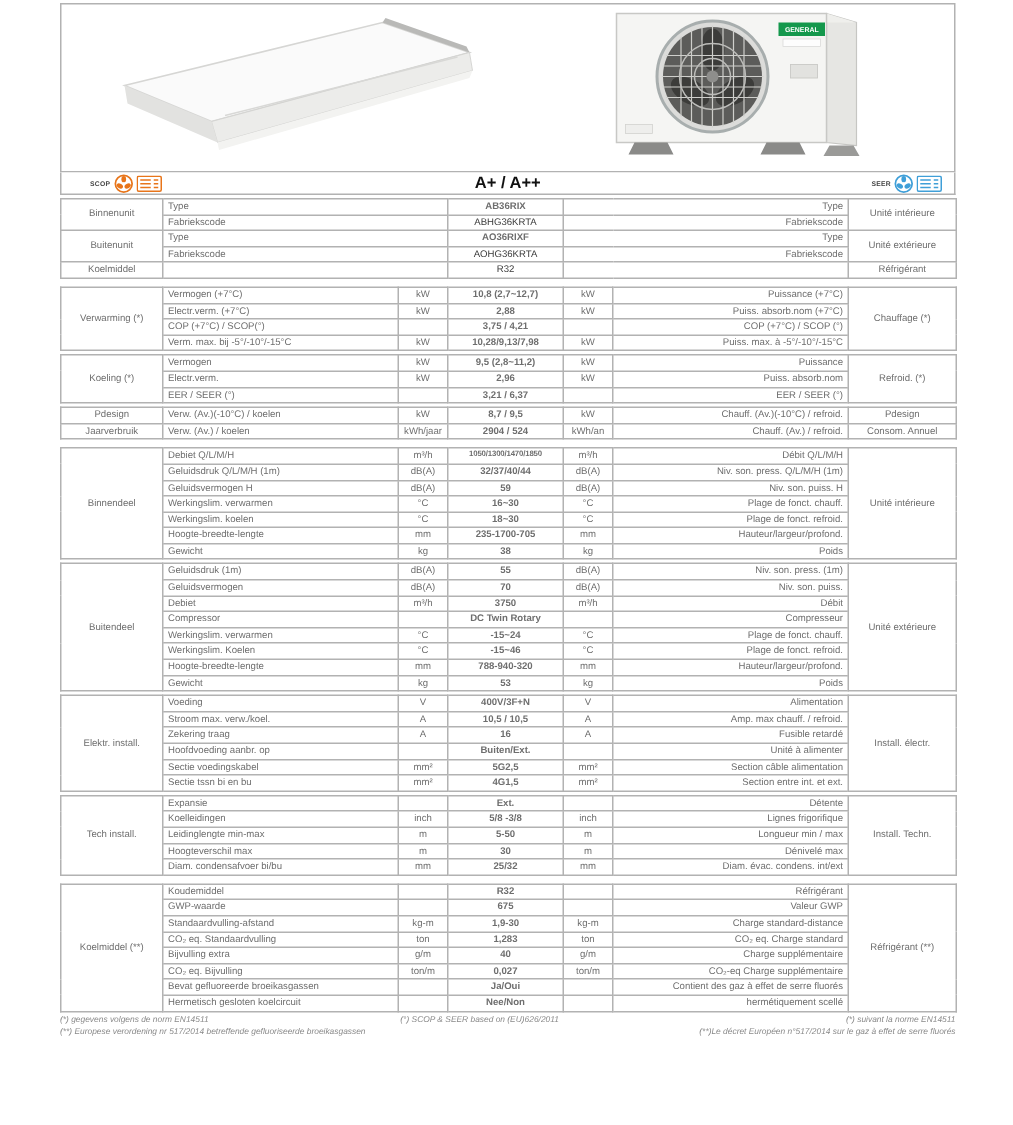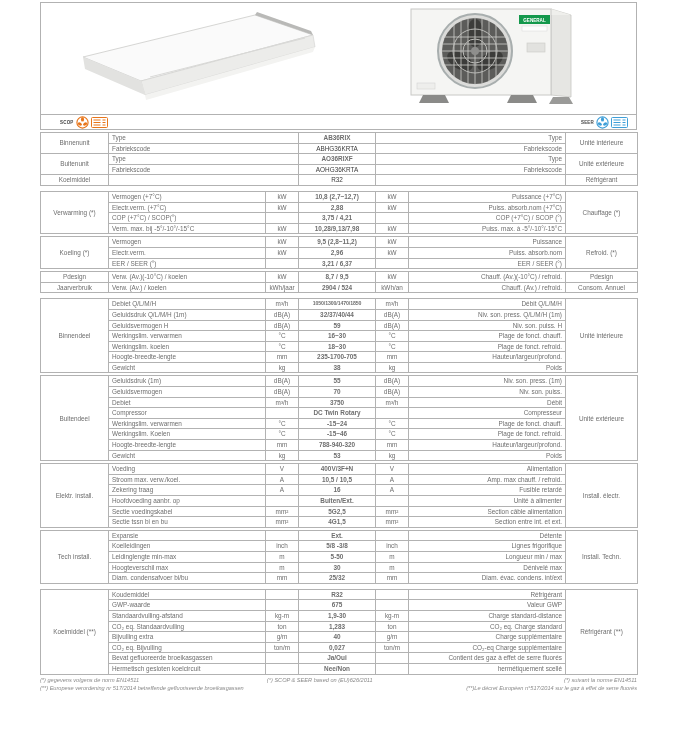--- a/index.html
+++ b/index.html
@@ -105,20 +105,21 @@
           <g stroke="#e8751a" stroke-width="1">
             <line x1="2.5" y1="3" x2="9.5" y2="3"></line>
             <line x1="2.5" y1="5.5" x2="9.5" y2="5.5"></line>
             <line x1="2.5" y1="8" x2="9.5" y2="8"></line>
             <line x1="11.5" y1="3" x2="14.5" y2="3"></line>
             <line x1="11.5" y1="5.5" x2="14.5" y2="5.5"></line>
             <line x1="11.5" y1="8" x2="14.5" y2="8"></line>
           </g>
         </svg>
       </div>
+      <div class="band-center">A+ / A++</div>
       <div class="band-right">
         <span class="band-label">SEER</span>
         <svg width="13" height="13" viewBox="0 0 20 20">
           <circle cx="10" cy="10" r="8.6" fill="none" stroke="#3f9fd8" stroke-width="1.8"></circle>
           <g fill="#3f9fd8">
             <ellipse cx="10" cy="5.4" rx="2.4" ry="3.4"></ellipse>
             <ellipse cx="6" cy="12.3" rx="2.4" ry="3.4" transform="rotate(120 6 12.3)"></ellipse>
             <ellipse cx="14" cy="12.3" rx="2.4" ry="3.4" transform="rotate(240 14 12.3)"></ellipse>
           </g>
           <circle cx="10" cy="10" r="1.6" fill="#fff"></circle>

